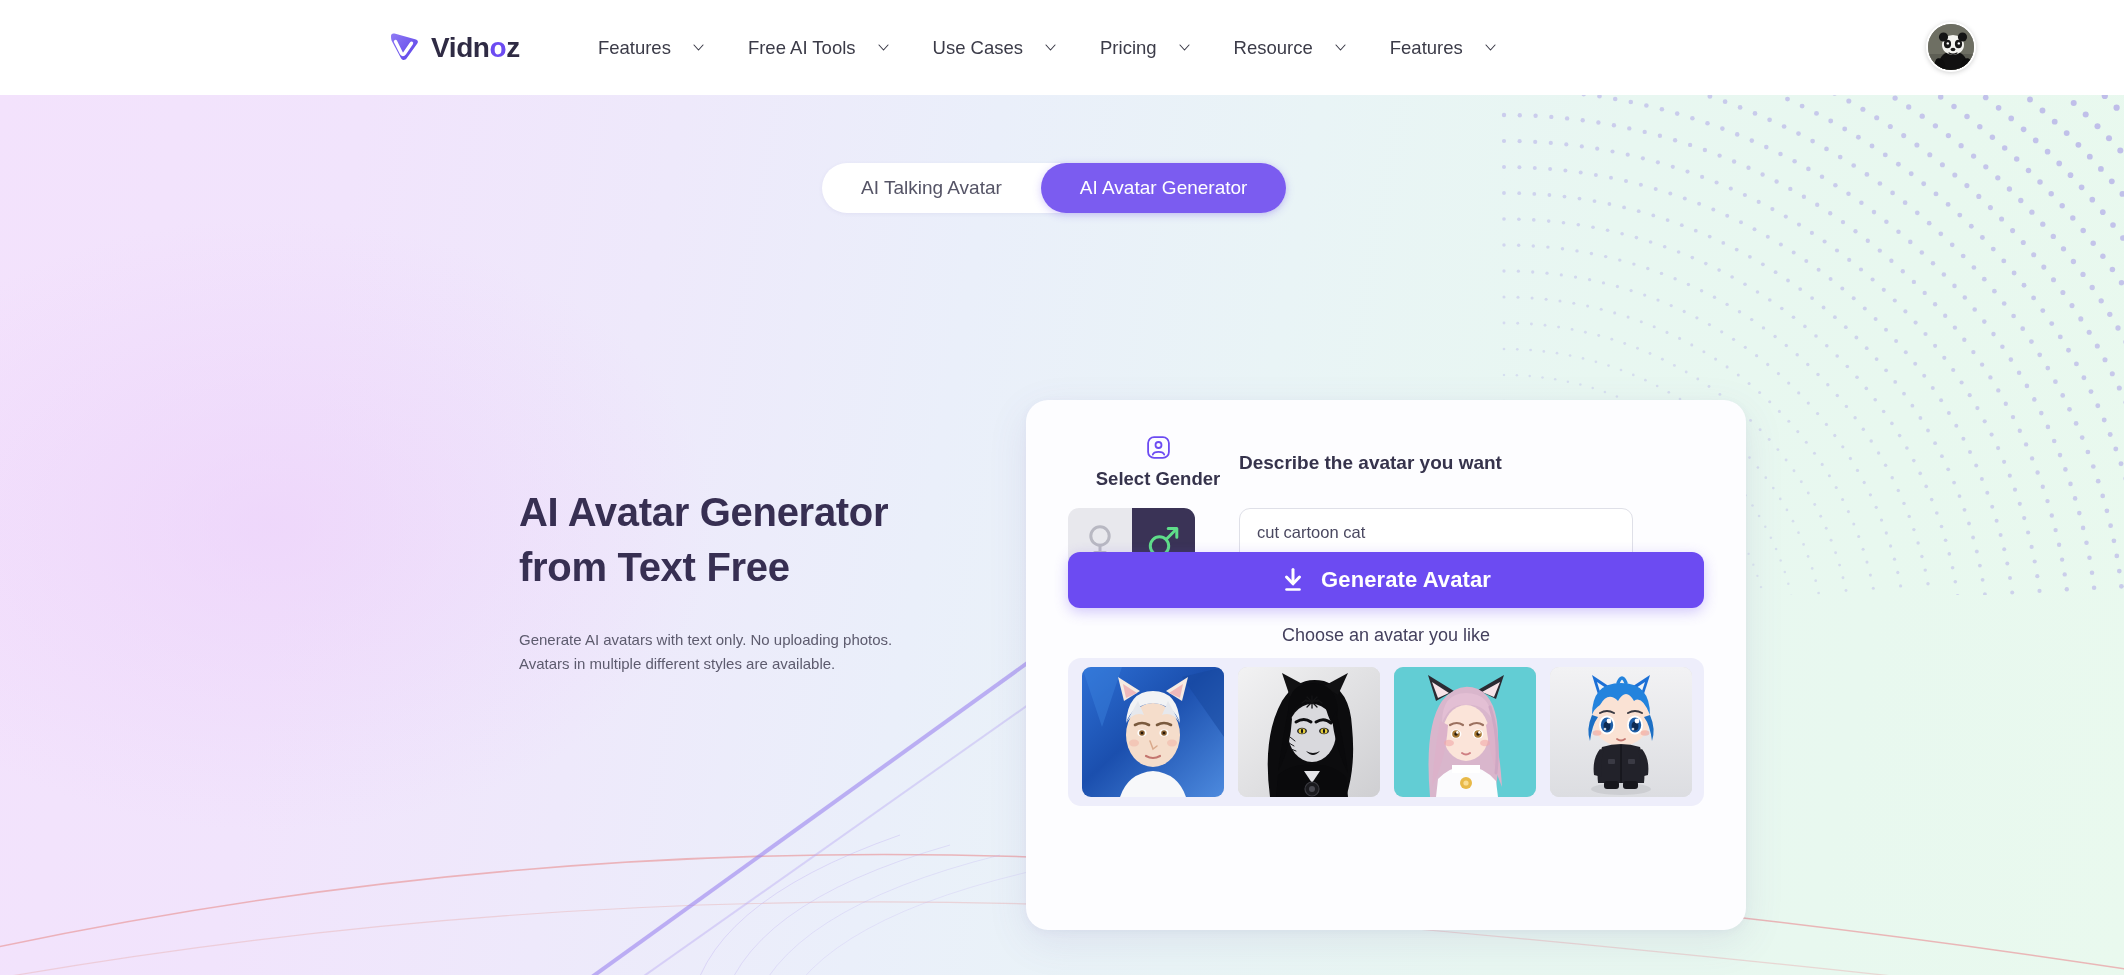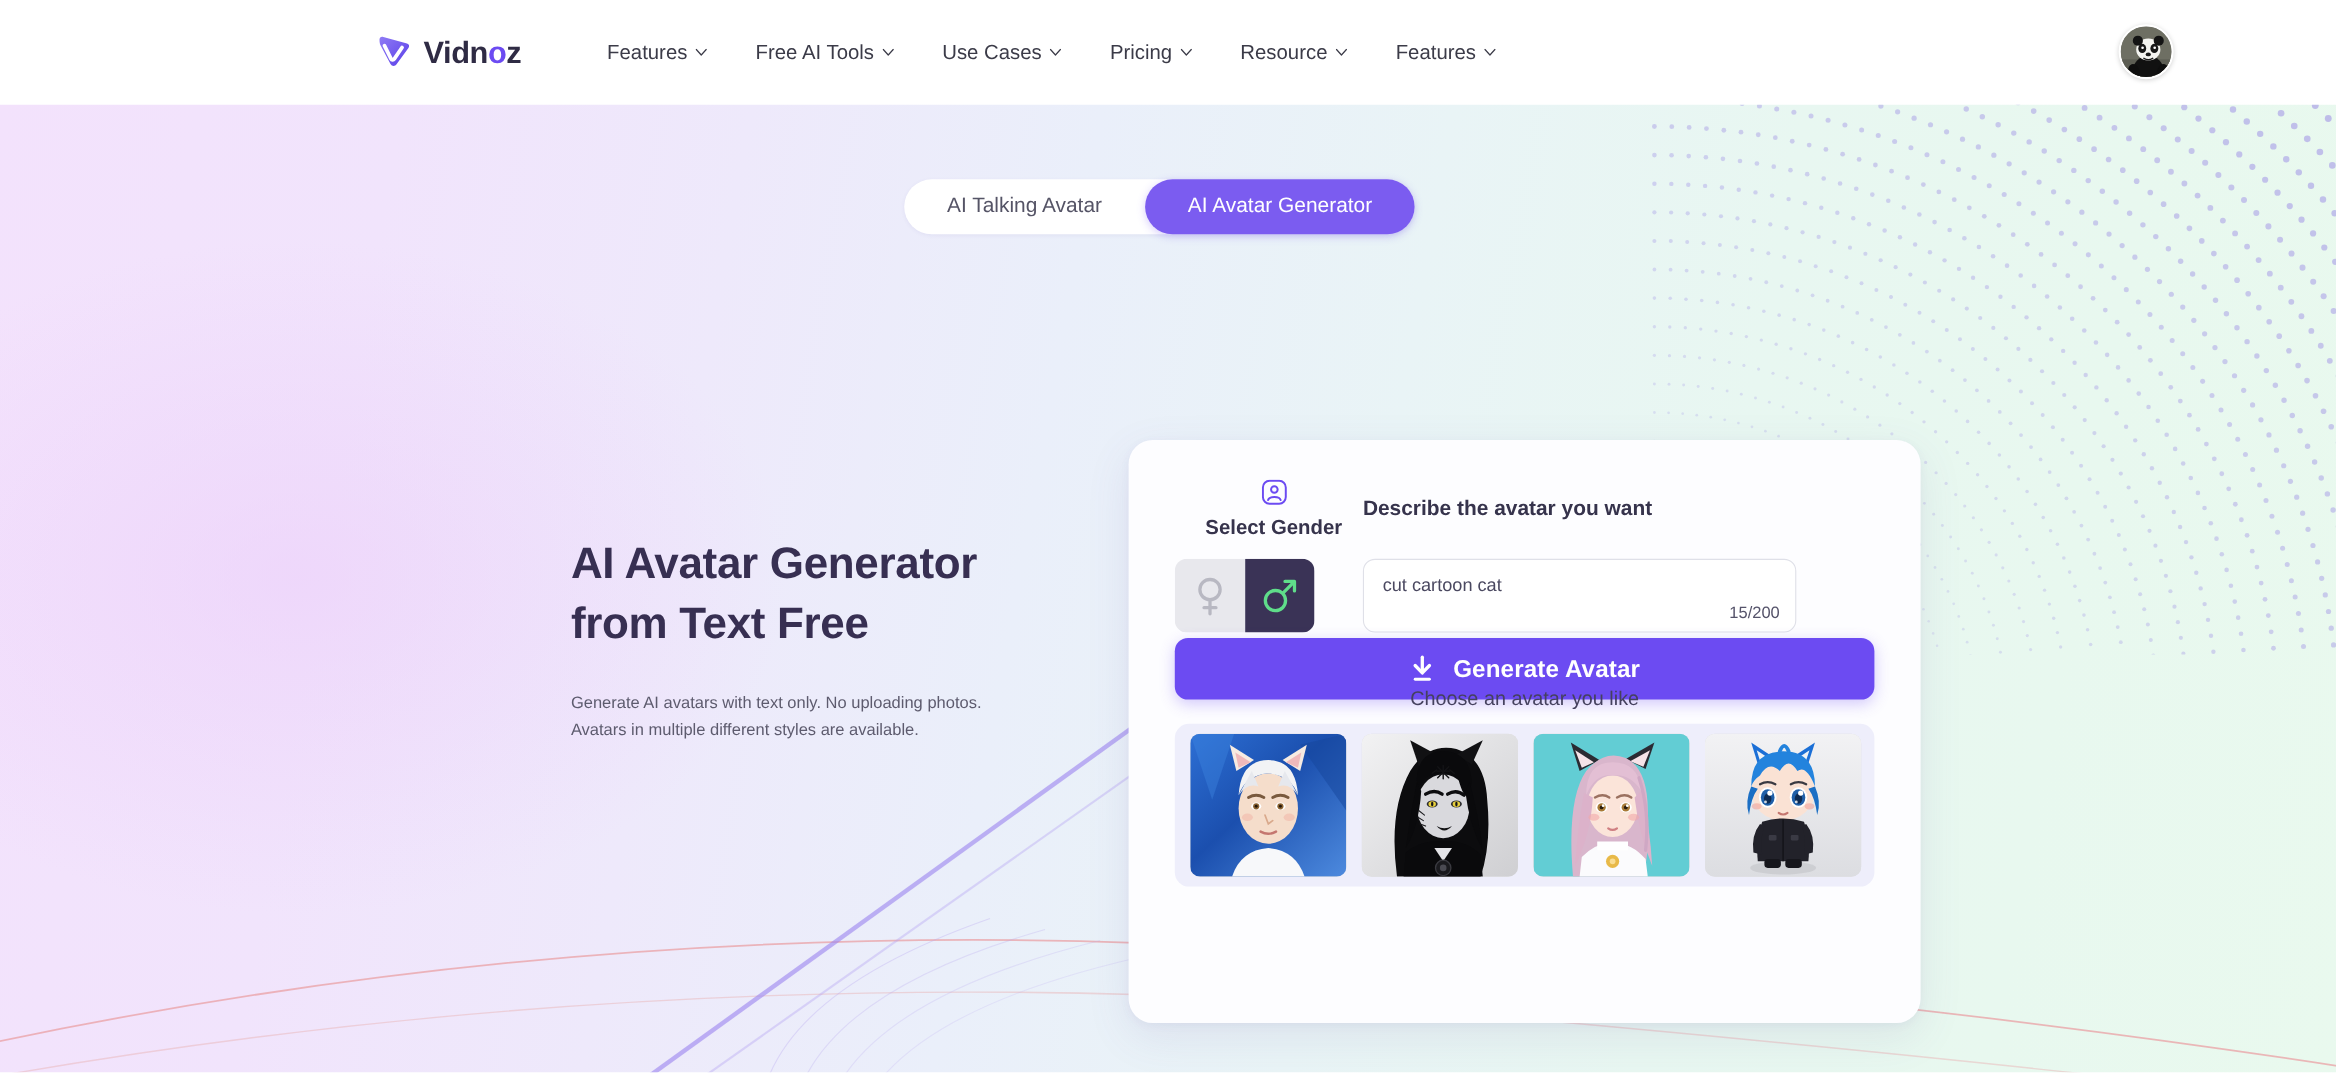--- a/index.html
+++ b/index.html
@@ -59,20 +59,21 @@
 
   
   .header {
     position: absolute;
     left: 0; top: 0;
     width: 2124px; height: 95px;
     background: #ffffff;
     display: flex;
     align-items: center;
     z-index: 40;
+    padding-left: 46px;
   }
 
   .logo {
     display: flex;
     align-items: center;
     gap: 9px;
     margin-left: 340px;
     cursor: pointer;
   }
   .logo-mark { width: 36px; height: 36px; display: block; }
@@ -87,21 +88,21 @@
 
   .nav {
     display: flex;
     align-items: center;
     margin-left: 56px;
     gap: 0px;
   }
   .nav-item {
     display: flex;
     align-items: center;
-    gap: 7px;
+    gap: 22px;
     padding: 10px 22px;
     font-size: 18.5px;
     color: #3b3b48;
     cursor: pointer;
     white-space: nowrap;
   }
   .chev {
     width: 11px; height: 7px;
     display: inline-block;
     flex-shrink: 0;
@@ -276,21 +277,20 @@
     left: 42px; top: 152px;
     width: 636px; height: 56px;
     background: #6c4bf2;
     border-radius: 12px;
     display: flex;
     align-items: center;
     justify-content: center;
     gap: 16px;
     cursor: pointer;
     box-shadow: 0 4px 14px rgba(108,75,242,0.30);
-    margin-top: 28px;
   }
   .generate-btn svg { display: block; }
   .generate-label {
     font-size: 22px;
     font-weight: 700;
     color: #ffffff;
     letter-spacing: 0.1px;
   }
 
   

